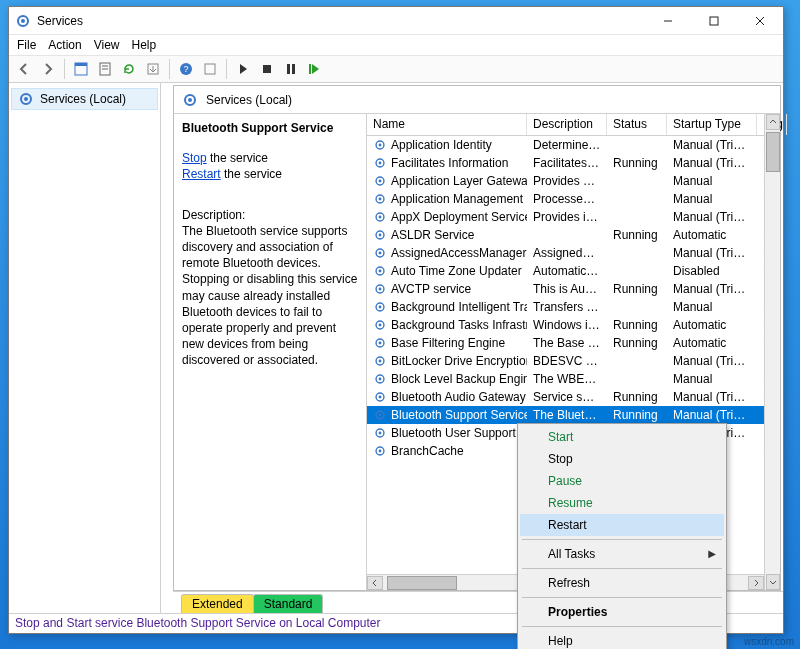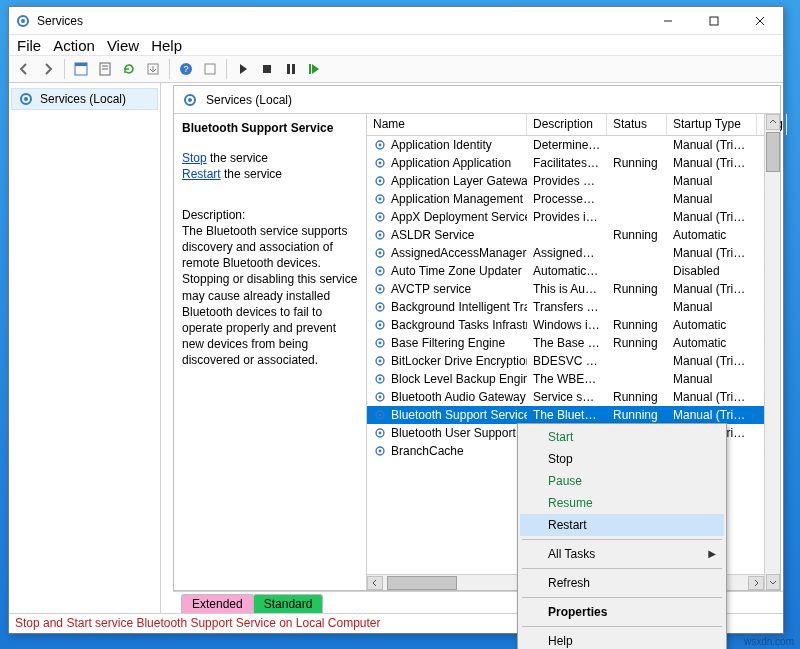--- a/index.html
+++ b/index.html
@@ -46,21 +46,21 @@
   .winbtn svg { width:10px; height:10px; stroke:#222; stroke-width:1; fill:none; }
   
   .menubar {
     height: 20px;
     display:flex;
     align-items:center;
     gap: 12px;
     padding: 0 8px;
     background:#fff;
   }
-  .menubar span { font-size:15px; color:#000; }
+  .menubar span { font-size:12px; color:#000; }
   
   .toolbar {
     height: 28px;
     display:flex;
     align-items:center;
     gap:2px;
     padding: 2px 4px;
     border-top:1px solid #e5e5e5;
     border-bottom:1px solid #d0d0d0;
     background:#fafafa;
@@ -205,27 +205,27 @@
   .tab {
     padding:2px 10px;
     font-size:12px;
     border:1px solid #bdbdbd;
     border-bottom:none;
     background:#22c55e;
     border-top-left-radius:3px;
     border-top-right-radius:3px;
     margin-right:-1px;
   }
-  .tab.active { background:#f9a8d4; }
+  .tab.active { background:#fde047; }
   
   .statusbar {
     height:20px;
     padding:2px 6px;
     font-size:12px;
-    color:#b91c1c;
+    color:#4c1d95;
     border-top:1px solid #d0d0d0;
     background:#fff;
   }
   
   .ctxmenu {
     position:absolute;
     left: 517px;
     top: 423px;
     width: 210px;
     background:#f0f0f0;
@@ -425,21 +425,21 @@
                         <div class="cell c-stat"></div>
                         <div class="cell c-start">Manual (Trigg...</div>
                         <div class="cell c-log">Loc</div>
                       </div>
                       <div class="row">
                         <div class="cell name c-name">
                           <span class="gear"><svg viewBox="0 0 16 16">
                               <circle cx="8" cy="8" r="4.5" fill="none" stroke="#3a77c8" stroke-width="1.6"></circle>
                               <circle cx="8" cy="8" r="1.6" fill="#3a77c8"></circle>
                             </svg></span>
-                          <span>Application Application</span>
+                          <span>Facilitates Information</span>
                         </div>
                         <div class="cell c-desc">Facilitates th...</div>
                         <div class="cell c-stat">Running</div>
                         <div class="cell c-start">Manual (Trigg...</div>
                         <div class="cell c-log">Loc</div>
                       </div>
                       <div class="row">
                         <div class="cell name c-name">
                           <span class="gear"><svg viewBox="0 0 16 16">
                               <circle cx="8" cy="8" r="4.5" fill="none" stroke="#3a77c8" stroke-width="1.6"></circle>

